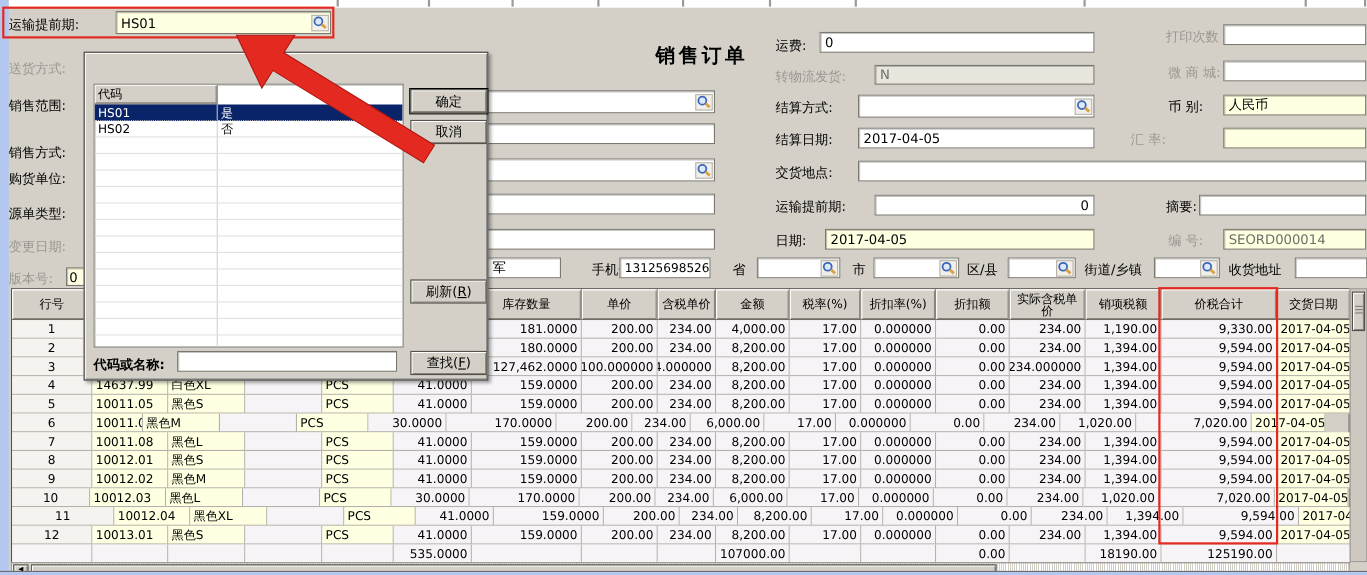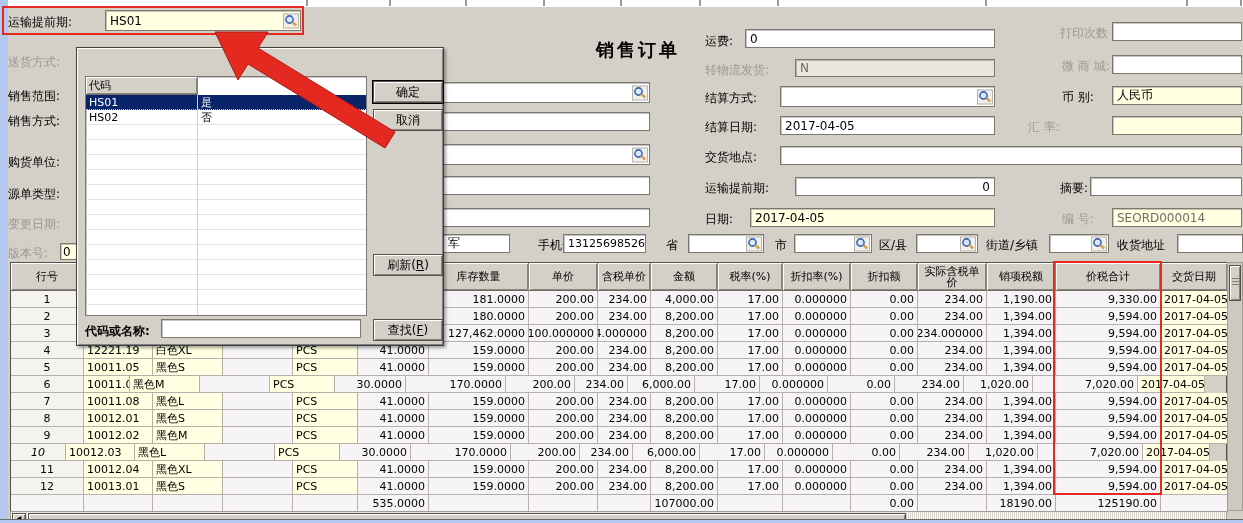--- a/index.html
+++ b/index.html
@@ -104,21 +104,21 @@
     <span class="magwrap mag">
         <svg width="14" height="13" viewBox="0 0 14 13">
           <circle cx="5.5" cy="5" r="3.6" fill="#dce9fb" stroke="#3a66b8" stroke-width="1.6"></circle>
           <line x1="8.4" y1="7.6" x2="12.2" y2="11" stroke="#d8a348" stroke-width="2.6"></line>
         </svg>
       </span>
   </div>
 
   <div class="lbl dis" style="left:8px; top:55px;">送货方式:</div>
   <div class="lbl" style="left:8px; top:89px;">销售范围:</div>
-  <div class="lbl" style="left:8px; top:114px;">销售方式:</div>
+  <div class="lbl" style="left:8px; top:132px;">销售方式:</div>
   <div class="lbl" style="left:8px; top:155px;">购货单位:</div>
   <div class="lbl" style="left:8px; top:187px;">源单类型:</div>
   <div class="lbl dis" style="left:8px; top:217px;">变更日期:</div>
   <div class="lbl dis" style="left:8px; top:246px;">版本号:</div>
   <div class="inp yellow" style="left:60px; top:243px; width:20px; height:17px; padding:0 2px;">
     <span>0</span>
   </div>
 
   <div class="inp" style="left:302px; top:82px;  width:348px; height:21px;">
       <span class="magwrap mag">
@@ -334,21 +334,21 @@
           <div class="gc bg-p al-r" style="width: 65px;">17.00</div>
           <div class="gc bg-p al-r" style="width: 68px;">0.000000</div>
           <div class="gc bg-p al-r" style="width: 67px;">0.00</div>
           <div class="gc bg-p al-r" style="width: 69px;">234.000000</div>
           <div class="gc bg-p al-r" style="width: 69px;">1,394.00</div>
           <div class="gc bg-p al-r" style="width: 105px;">9,594.00</div>
           <div class="gc bg-y al-l" style="width: 67px;">2017-04-05</div>
         </div>
         <div class="g-row">
           <div class="gc bg-n al-c" style="width: 73px;">4</div>
-          <div class="gc bg-y al-l" style="width: 69px;">12221.19</div>
+          <div class="gc bg-y al-l" style="width: 69px;">14637.99</div>
           <div class="gc bg-y al-l" style="width: 70px;">白色XL</div>
           <div class="gc bg-p al-l" style="width: 70px;"></div>
           <div class="gc bg-y al-l" style="width: 65px;">PCS</div>
           <div class="gc bg-p al-r" style="width: 71px;">41.0000</div>
           <div class="gc bg-p al-r" style="width: 100px;">159.0000</div>
           <div class="gc bg-p al-r" style="width: 69px;">200.00</div>
           <div class="gc bg-p al-r" style="width: 53px;">234.00</div>
           <div class="gc bg-p al-r" style="width: 67px;">8,200.00</div>
           <div class="gc bg-p al-r" style="width: 65px;">17.00</div>
           <div class="gc bg-p al-r" style="width: 68px;">0.000000</div>
@@ -447,40 +447,40 @@
           <div class="gc bg-p al-r" style="width: 67px;">8,200.00</div>
           <div class="gc bg-p al-r" style="width: 65px;">17.00</div>
           <div class="gc bg-p al-r" style="width: 68px;">0.000000</div>
           <div class="gc bg-p al-r" style="width: 67px;">0.00</div>
           <div class="gc bg-p al-r" style="width: 69px;">234.00</div>
           <div class="gc bg-p al-r" style="width: 69px;">1,394.00</div>
           <div class="gc bg-p al-r" style="width: 105px;">9,594.00</div>
           <div class="gc bg-y al-l" style="width: 67px;">2017-04-05</div>
         </div>
         <div class="g-row">
-          <div class="gc bg-n al-c" style="width: 55px; font-style: italic;">10</div>
+          <div class="gc bg-n al-c" style="width: 71px;">10</div>
           <div class="gc bg-y al-l" style="width: 69px;">10012.03</div>
           <div class="gc bg-y al-l" style="width: 70px;">黑色L</div>
           <div class="gc bg-p al-l" style="width: 70px;"></div>
           <div class="gc bg-y al-l" style="width: 65px;">PCS</div>
           <div class="gc bg-p al-r" style="width: 71px;">30.0000</div>
           <div class="gc bg-p al-r" style="width: 100px;">170.0000</div>
           <div class="gc bg-p al-r" style="width: 69px;">200.00</div>
           <div class="gc bg-p al-r" style="width: 53px;">234.00</div>
           <div class="gc bg-p al-r" style="width: 67px;">6,000.00</div>
           <div class="gc bg-p al-r" style="width: 65px;">17.00</div>
           <div class="gc bg-p al-r" style="width: 68px;">0.000000</div>
           <div class="gc bg-p al-r" style="width: 67px;">0.00</div>
           <div class="gc bg-p al-r" style="width: 69px;">234.00</div>
           <div class="gc bg-p al-r" style="width: 69px;">1,020.00</div>
           <div class="gc bg-p al-r" style="width: 105px;">7,020.00</div>
           <div class="gc bg-y al-l" style="width: 67px;">2017-04-05</div>
         </div>
         <div class="g-row">
-          <div class="gc bg-n al-c" style="width: 73px;">11</div>
+          <div class="gc bg-n al-c" style="width: 93px;">11</div>
           <div class="gc bg-y al-l" style="width: 69px;">10012.04</div>
           <div class="gc bg-y al-l" style="width: 70px;">黑色XL</div>
           <div class="gc bg-p al-l" style="width: 70px;"></div>
           <div class="gc bg-y al-l" style="width: 65px;">PCS</div>
           <div class="gc bg-p al-r" style="width: 71px;">41.0000</div>
           <div class="gc bg-p al-r" style="width: 100px;">159.0000</div>
           <div class="gc bg-p al-r" style="width: 69px;">200.00</div>
           <div class="gc bg-p al-r" style="width: 53px;">234.00</div>
           <div class="gc bg-p al-r" style="width: 67px;">8,200.00</div>
           <div class="gc bg-p al-r" style="width: 65px;">17.00</div>

